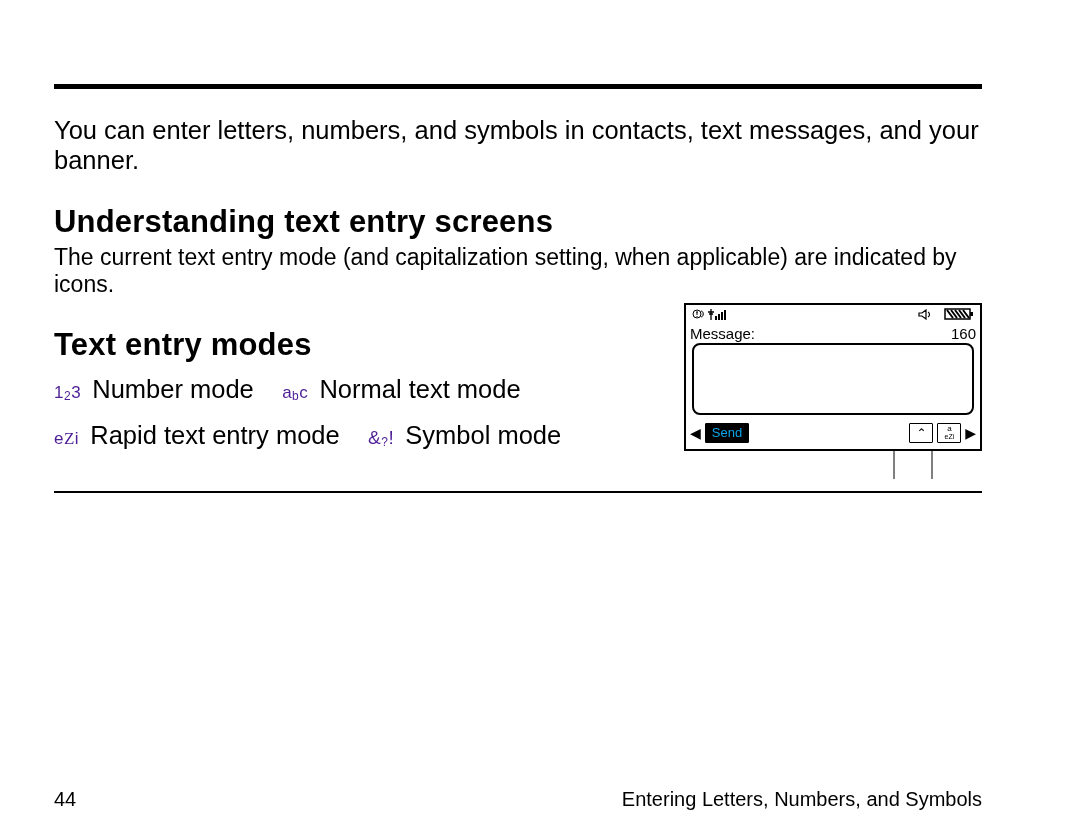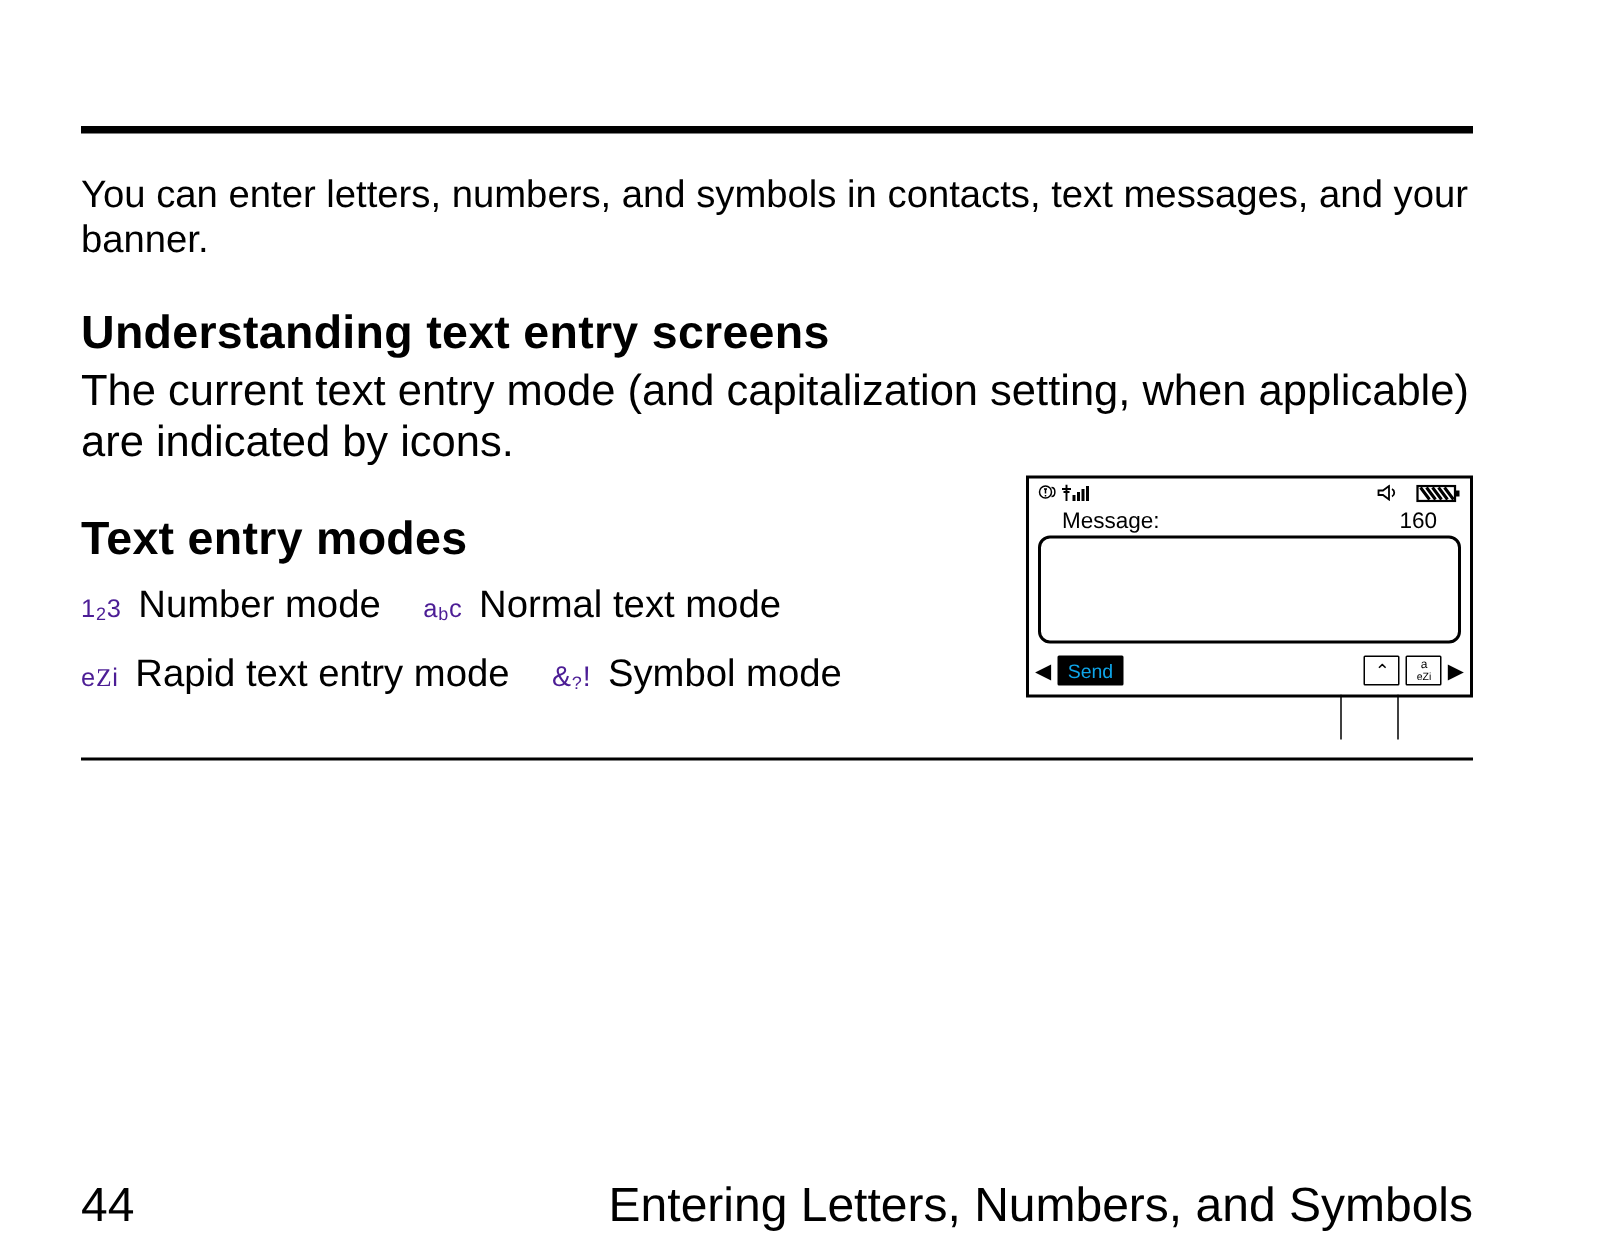--- a/index.html
+++ b/index.html
@@ -1,47 +1,47 @@
 <!DOCTYPE html>
 <html><head>
 <meta charset="utf-8">
 <style>
   html,body{margin:0;padding:0;background:#fff;color:#000;font-family:Arial,Helvetica,sans-serif}
   .page{width:1036px;height:834px;box-sizing:border-box;padding:50px 54px 28px 54px;position:relative}
   .hr-thick{border:0;border-top:5px solid #000;margin:34px 0 18px 0}
   .hr-thin{border:0;border-top:2px solid #000;margin:8px 0 0 0}
   .intro{font-size:25.5px;line-height:1.2}
   h2{font-size:31px;font-weight:700;margin:28px 0 4px 0;letter-spacing:.2px}
-  .p{font-size:29px;line-height:1.2;margin:0}
+  .p{font-size:23px;line-height:1.2;margin:0}
   .row{display:flex;gap:12px;align-items:flex-start}
   .leftcol{flex:1}
   .modes{font-size:25.5px;line-height:1.8}
   .mode-icon{font-size:17px;letter-spacing:.5px;color:#4c1d95;display:inline-block;vertical-align:baseline;margin-right:4px}
   .sub{font-size:12px;vertical-align:-2px}
   .amp{font-size:19px}
   .note-wrap{margin-top:20px;font-size:25.5px;line-height:1.2}
   .note-label{font-weight:700}
   .note-body{display:block;padding-left:78px;margin-top:-30px}
   
   .phone{position:relative;margin-top:4px;}
   .phone-outer{border:2px solid #000;width:298px;box-sizing:border-box;background:#fff}
   .status-row{display:flex;align-items:center;padding:0 6px;height:19px;font-size:12px;border-bottom:0}
   .status-left{display:flex;align-items:center;gap:2px}
   .status-right{display:flex;align-items:center;gap:10px;margin-left:auto}
-  .title-row{display:flex;align-items:center;padding:0 22px;height:19px;font-size:15px}
+  .title-row{display:flex;align-items:center;padding:0 4px;height:19px;font-size:15px}
   .title-row .count{margin-left:auto}
   .textarea{margin:0 6px 4px 6px;height:68px;border:2px solid #000;border-radius:8px;background:#fff}
   .sk-row{display:flex;align-items:center;padding:2px 4px 4px 4px;height:24px;gap:4px;font-size:13px}
   .sk-arrow{font-size:14px;line-height:1}
   .sk-box{display:flex;align-items:center;gap:3px;border:1.5px solid #000;border-radius:1px;padding:0 6px;height:18px}
   .sk-box.selected{background:#000;color:#0ea5e9}
   .sk-right{margin-left:auto;display:flex;align-items:center;gap:4px}
   .caret-up{font-size:12px}
   svg{display:block}
-  .footer{position:absolute;left:54px;right:54px;bottom:12px;display:flex;font-size:32px}
+  .footer{position:absolute;left:54px;right:54px;bottom:23px;display:flex;font-size:20px}
   .footer .pn{}
   .footer .chap{margin-left:auto}
 </style>
 </head>
 <body>
 
 <div class="page">
 
   <hr class="hr-thick">
 

